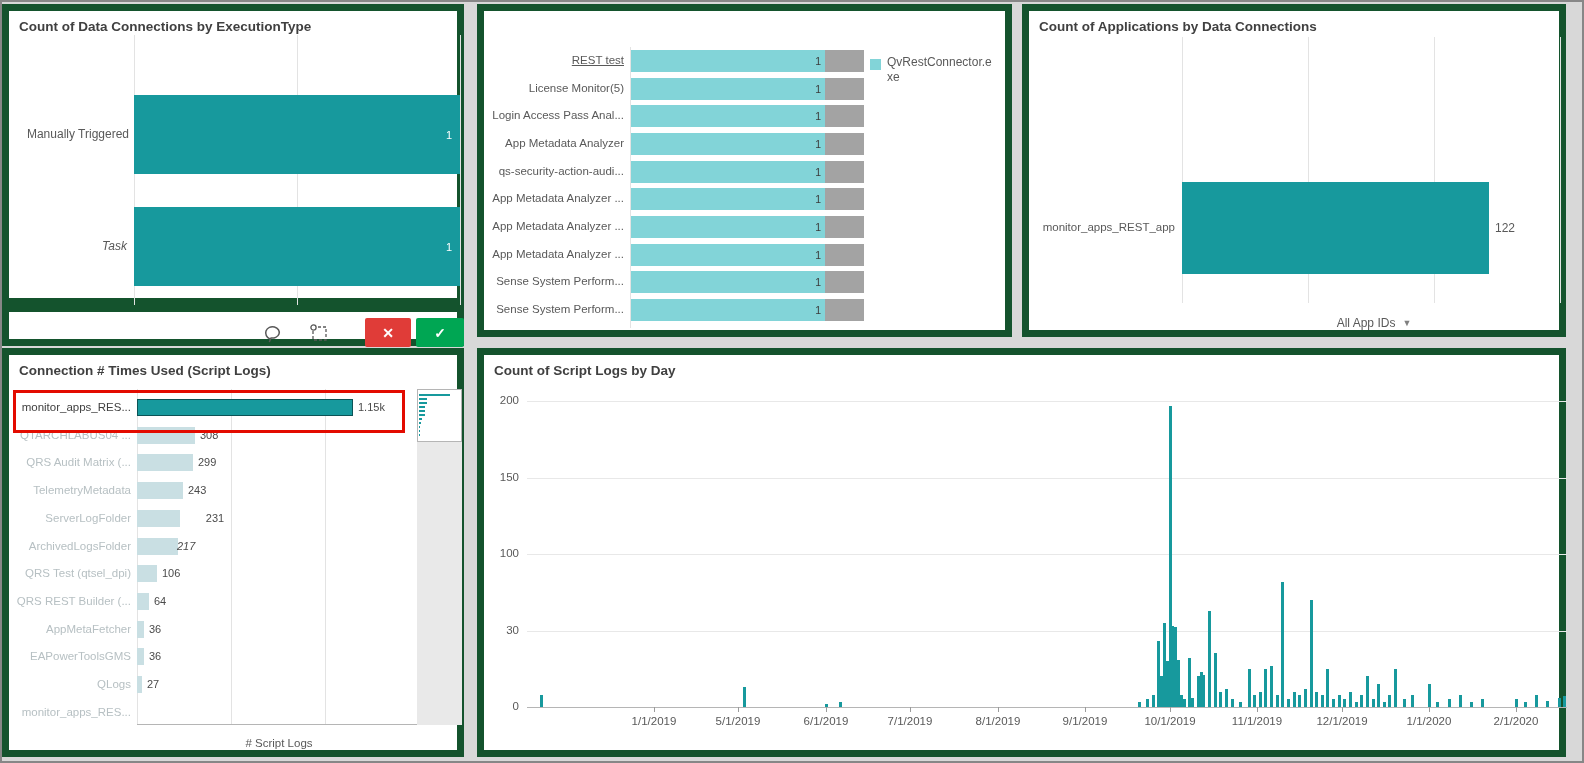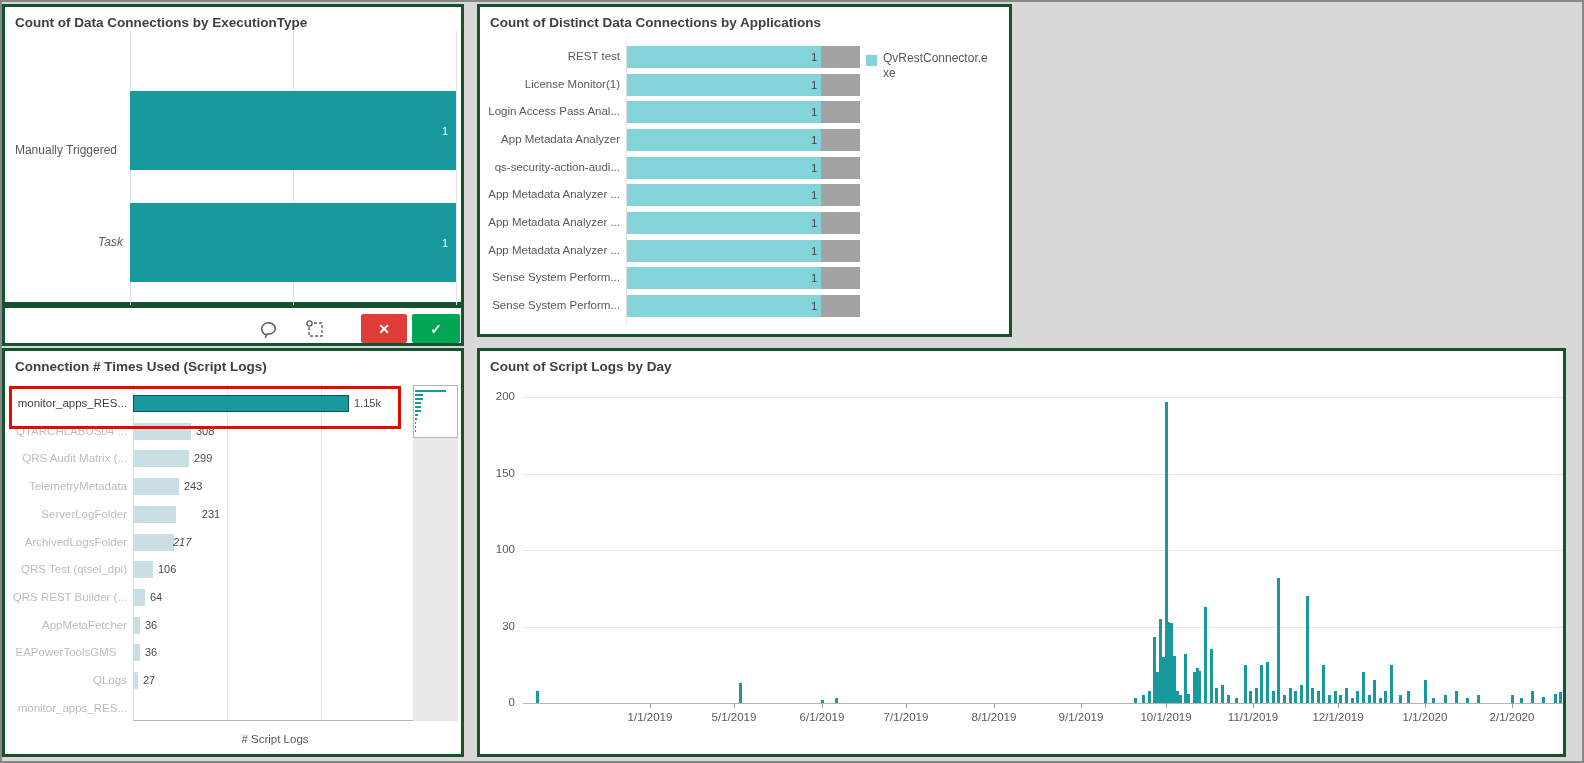--- a/index.html
+++ b/index.html
@@ -4,21 +4,21 @@
 <style>
   :root{
     --teal:#17999d; --teal-light:#82d4d8; --dimmed-bar:#c9dfe3;
     --selected-bar-border:#0b5356; --red-button:#e03c38; --green-button:#00a653;
     --annotation-red:#e30b00;
   }
   html,body{margin:0;padding:0;}
   body{font-family:"Liberation Sans",sans-serif;background:#bfbfbf;}
   #root{position:relative;width:1584px;height:763px;background:#d8d8d8;
         border:2px solid #878787;box-sizing:border-box;overflow:hidden;}
-  .panel{position:absolute;background:#fff;border:3px solid #14532d;box-sizing:border-box;}
+  .panel{position:absolute;background:#fff;border:7px solid #14532d;box-sizing:border-box;}
   #p1{left:0;top:2px;width:462px;height:301px;}
   #toolbar{left:0;top:303px;width:462px;height:41px;}
   #p4{left:0;top:346px;width:462px;height:409px;}
   #p2{left:475px;top:2px;width:535px;height:333px;}
   #p3{left:1020px;top:2px;width:544px;height:333px;}
   #p5{left:475px;top:346px;width:1089px;height:409px;}
   .title{position:absolute;left:10px;top:8px;font-size:13.5px;font-weight:700;color:#404040;white-space:nowrap;}
   .plot{position:absolute;left:0;top:0;right:0;bottom:0;}
 
   .vgrid{position:absolute;width:1px;background:#e3e3e3;}
@@ -70,41 +70,40 @@
 <body>
 
 <div id="root">
 
   <section class="panel" id="p1">
     <div class="title">Count of Data Connections by ExecutionType</div>
     <div class="plot" id="c1plot">
         <div class="vgrid" style="left: 125px; top: 24px; width: 1px; height: 274px;"></div>
         <div class="vgrid" style="left: 288px; top: 24px; width: 1px; height: 274px;"></div>
         <div class="vgrid" style="left: 451px; top: 24px; width: 1px; height: 274px;"></div>
-        <div class="c1label" style="left: 4px; top: 116px; width: 108px; height: 16px; margin-top: 20px;">Manually Triggered</div>
+        <div class="c1label" style="left: 12px; top: 116px; width: 108px; height: 16px;">Manually Triggered</div>
         <div class="c1bar" style="left: 125px; top: 84px; width: 326px; height: 79px;">
           <div class="c1val">1</div>
         </div>
         <div class="c1label" style="left: 0px; top: 228px; width: 118px; height: 16px; font-style: italic;">Task</div>
         <div class="c1bar" style="left: 125px; top: 196px; width: 326px; height: 79px;">
           <div class="c1val">1</div>
         </div>
       </div>
   </section>
 
   <section class="panel" id="p2">
-    <div class="title">Count of Distinct Data Connections by Applications</div>
     <div class="plot" id="c2plot">
         <div class="vgrid" style="left: 146px; top: 36px; width: 1px; height: 281px;"></div>
-        <div class="c2label" style="left: 0px; top: 43px; width: 140px; height: 14px;">REST test</div>
+        <div class="c2label" style="left: 0px; top: 43px; width: 140px; height: 14px; text-decoration: underline;">REST test</div>
         <div class="c2bar" style="left: 147px; top: 39px; width: 194px; height: 22px;">
           <div class="c2val">1</div>
         </div>
         <div class="c2gray" style="left: 341px; top: 39px; width: 39px; height: 22px;"></div>
-        <div class="c2label" style="left: 0px; top: 71px; width: 140px; height: 14px;">License Monitor(1)</div>
+        <div class="c2label" style="left: 0px; top: 71px; width: 140px; height: 14px;">License Monitor(5)</div>
         <div class="c2bar" style="left: 147px; top: 67px; width: 194px; height: 22px;">
           <div class="c2val">1</div>
         </div>
         <div class="c2gray" style="left: 341px; top: 67px; width: 39px; height: 22px;"></div>
         <div class="c2label" style="left: 0px; top: 98px; width: 140px; height: 14px;">Login Access Pass Anal...</div>
         <div class="c2bar" style="left: 147px; top: 94px; width: 194px; height: 22px;">
           <div class="c2val">1</div>
         </div>
         <div class="c2gray" style="left: 341px; top: 94px; width: 39px; height: 22px;"></div>
         <div class="c2label" style="left: 0px; top: 126px; width: 140px; height: 14px;">App Metadata Analyzer</div>
@@ -142,20 +141,36 @@
           <div class="c2val">1</div>
         </div>
         <div class="c2gray" style="left: 341px; top: 288px; width: 39px; height: 22px;"></div>
       </div>
     <div id="legend">
       <span class="swatch"></span>
       <span class="ltext">QvRestConnector.exe</span>
     </div>
   </section>
 
+  <section class="panel" id="p3">
+    <div class="title">Count of Applications by Data Connections</div>
+    <div class="plot" id="c3plot">
+        <div class="vgrid" style="left: 153px; top: 26px; width: 1px; height: 266px;"></div>
+        <div class="vgrid" style="left: 279px; top: 26px; width: 1px; height: 266px;"></div>
+        <div class="vgrid" style="left: 405px; top: 26px; width: 1px; height: 266px;"></div>
+        <div class="vgrid" style="left: 531px; top: 26px; width: 1px; height: 266px;"></div>
+        <div class="c3label" style="left: 0px; top: 210px; width: 146px; height: 14px;">monitor_apps_REST_app</div>
+        <div class="c3bar" style="left: 153px; top: 171px; width: 307px; height: 92px;"></div>
+        <div class="c3val" style="left: 466px; top: 210px; width: 40px; height: 14px;">122</div>
+      </div>
+    <div id="dropdown">
+      <span>All App IDs</span>
+      <span class="caret">▼</span>
+    </div>
+  </section>
 
   <section class="panel" id="toolbar">
     <button class="iconbtn" id="lassoBtn">
       <svg width="22" height="22" viewBox="0 0 22 22">
         <path d="M8 17 C4.5 15.5 3 12 4 9 C5.2 5.6 9 4 12.5 5 C16 6 18 9 17 12 C16 15 12 16.5 9 16 L7.5 19.5" stroke="#595959" stroke-width="1.5" fill="none" stroke-linecap="round"></path>
       </svg>
     </button>
     <button class="iconbtn" id="clearBtn">
       <svg width="22" height="22" viewBox="0 0 22 22">
         <rect x="5" y="5" width="13" height="13" fill="none" stroke="#595959" stroke-width="1.3" stroke-dasharray="3 2"></rect>
@@ -194,21 +209,21 @@
         <div class="c4val" style="left: 168px; top: 185px; width: 60px; height: 14px; font-style: italic;">217</div>
         <div class="c4label" style="left: 0px; top: 212px; width: 122px; height: 14px;">QRS Test (qtsel_dpi)</div>
         <div class="c4bar" style="left: 128px; top: 210px; width: 20px; height: 17px;"></div>
         <div class="c4val" style="left: 153px; top: 212px; width: 60px; height: 14px;">106</div>
         <div class="c4label" style="left: 0px; top: 240px; width: 122px; height: 14px;">QRS REST Builder (...</div>
         <div class="c4bar" style="left: 128px; top: 238px; width: 12px; height: 17px;"></div>
         <div class="c4val" style="left: 145px; top: 240px; width: 60px; height: 14px;">64</div>
         <div class="c4label" style="left: 0px; top: 268px; width: 122px; height: 14px; text-align: right;">AppMetaFetcher</div>
         <div class="c4bar" style="left: 128px; top: 266px; width: 7px; height: 17px;"></div>
         <div class="c4val" style="left: 140px; top: 268px; width: 60px; height: 14px;">36</div>
-        <div class="c4label" style="left: 0px; top: 295px; width: 122px; height: 14px; text-align: center;">EAPowerToolsGMS</div>
+        <div class="c4label" style="left: 0px; top: 295px; width: 122px; height: 14px;">EAPowerToolsGMS</div>
         <div class="c4bar" style="left: 128px; top: 293px; width: 7px; height: 17px;"></div>
         <div class="c4val" style="left: 140px; top: 295px; width: 60px; height: 14px;">36</div>
         <div class="c4label" style="left: 0px; top: 323px; width: 122px; height: 14px;">QLogs</div>
         <div class="c4bar" style="left: 128px; top: 321px; width: 5px; height: 17px;"></div>
         <div class="c4val" style="left: 138px; top: 323px; width: 60px; height: 14px;">27</div>
         <div class="c4label" style="left: 0px; top: 351px; width: 122px; height: 14px;">monitor_apps_RES...</div>
       </div>
     <div id="c4map">
       <div id="c4viewport">
           <div class="mapbar" style="left: 1px; top: 4px; width: 31px; height: 2px;"></div>

